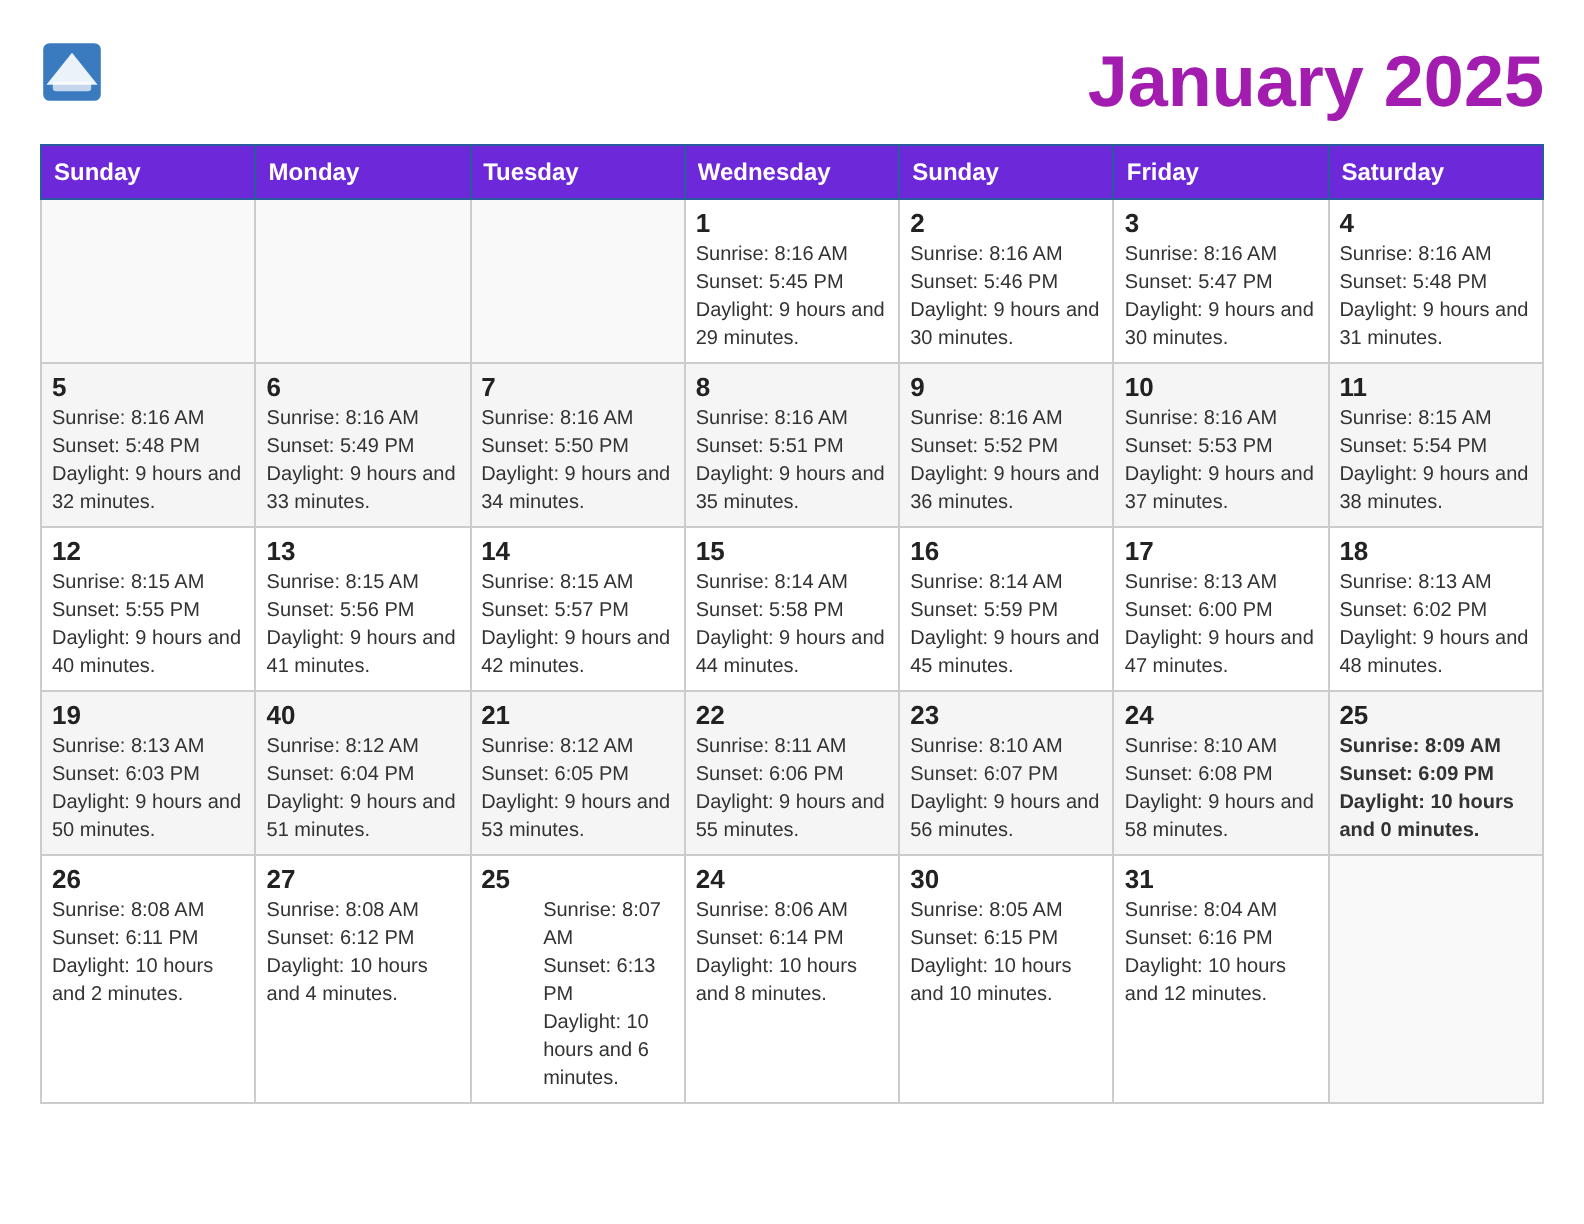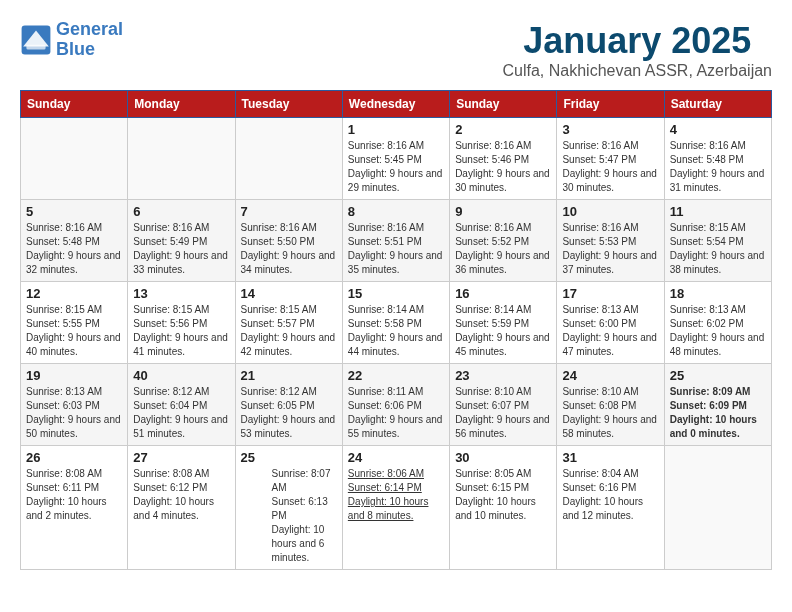--- a/index.html
+++ b/index.html
@@ -33,34 +33,33 @@
     .logo-icon {
       width: 32px;
       height: 32px;
     }
     .title-area {
       text-align: right;
     }
     .calendar-title {
       font-size: 36px;
       font-weight: bold;
-      color: #0c4a6e;
-      text-align: center;
+      color: #a21caf;
     }
     .calendar-subtitle {
       font-size: 16px;
       color: #555;
     }
     table {
       width: 100%;
       border-collapse: collapse;
       font-size: 11px;
     }
     thead tr th {
-      background: #b91c1c;
+      background: #6d28d9;
       color: #fff;
       text-align: left;
       padding: 6px 6px;
       font-size: 12px;
       font-weight: bold;
       border: 1px solid #2a5a9f;
     }
     tbody tr td {
       border: 1px solid #ccc;
       vertical-align: top;
@@ -90,28 +89,23 @@
 </head>
 <body>
 
 <div class="header-area">
   <div class="logo">
     <svg class="logo-icon" viewBox="0 0 40 40">
       <rect x="2" y="2" width="36" height="36" rx="4" fill="#3a7abf"></rect>
       <polygon points="20,8 36,28 4,28" fill="white" opacity="0.9"></polygon>
       <rect x="8" y="26" width="24" height="6" rx="2" fill="white" opacity="0.7"></rect>
     </svg>
-    <div class="logo-text">
-      <div><span>General</span></div>
-      <div><span style="color:#3a7abf;">Blue</span></div>
-    </div>
   </div>
   <div class="title-area">
     <div class="calendar-title">January 2025</div>
-    <div class="calendar-subtitle">Culfa, Nakhichevan ASSR, Azerbaijan</div>
   </div>
 </div>
 
 <table>
   <thead>
     <tr>
       <th>Sunday</th>
       <th>Monday</th>
       <th>Tuesday</th>
       <th>Wednesday</th>
@@ -296,21 +290,21 @@
 Daylight: 10 hours and 4 minutes.</div>
         </td>
         <td>
           <div class="day-number">25</div>
           <div class="day-info" style="white-space: pre-line; margin-left: 31px;">Sunrise: 8:07 AM
 Sunset: 6:13 PM
 Daylight: 10 hours and 6 minutes.</div>
         </td>
         <td>
           <div class="day-number">24</div>
-          <div class="day-info" style="white-space: pre-line; text-decoration: underline;">Sunrise: 8:06 AM
+          <div class="day-info" style="white-space: pre-line;">Sunrise: 8:06 AM
 Sunset: 6:14 PM
 Daylight: 10 hours and 8 minutes.</div>
         </td>
         <td>
           <div class="day-number">30</div>
           <div class="day-info" style="white-space: pre-line;">Sunrise: 8:05 AM
 Sunset: 6:15 PM
 Daylight: 10 hours and 10 minutes.</div>
         </td>
         <td>

